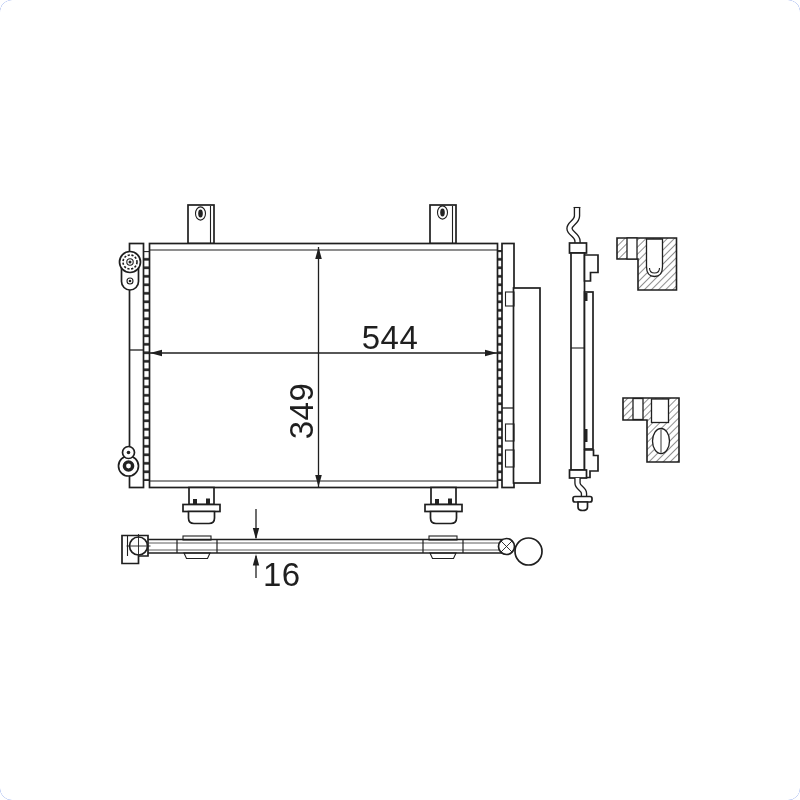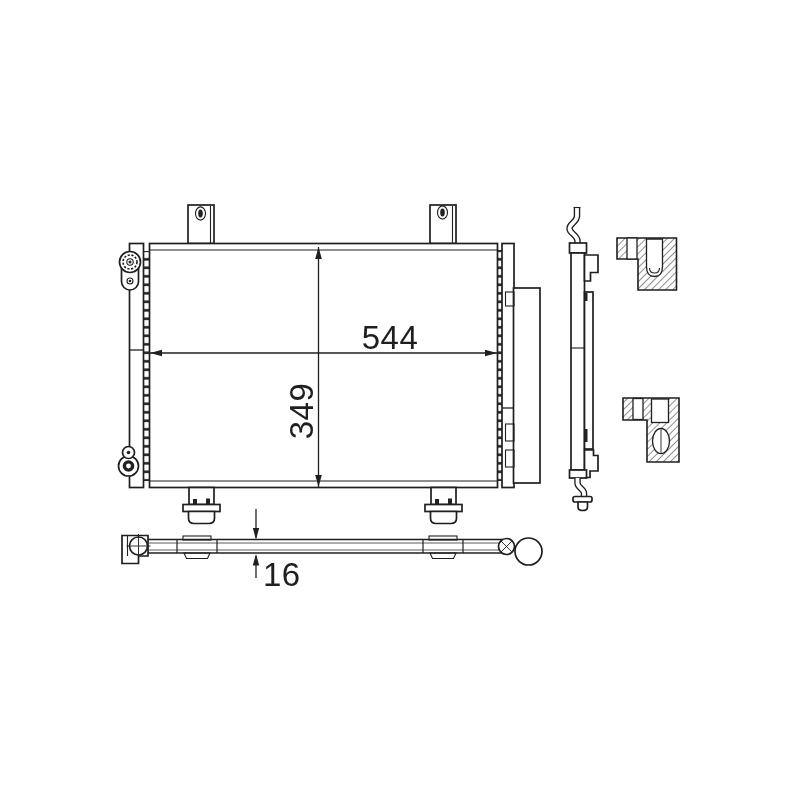--- a/index.html
+++ b/index.html
@@ -1,16 +1,16 @@
 <!DOCTYPE html>
 <html><head>
 <meta charset="utf-8">
 <style>
   html,body{margin:0;padding:0;background:#ffffff;}
-  .stage{width:800px;height:800px;position:relative;background:#1d4ed8;overflow:hidden;}
+  .stage{width:800px;height:800px;position:relative;background:#1d4ed8;overflow:hidden;border-radius:12px;}
   svg{display:block;}
   text{font-family:"Liberation Sans","DejaVu Sans",sans-serif;fill:#1f1f1f;}
   .dim-label{font-size:33px;letter-spacing:0.5px;}
   .outline{fill:#ffffff;stroke:#1f1f1f;stroke-width:1.7;}
   .outline-thin{fill:none;stroke:#1f1f1f;stroke-width:1.1;}
   .solid{fill:#222222;stroke:none;}
   .dimline{stroke:#1f1f1f;stroke-width:1.3;fill:none;}
   .arrow{fill:#1f1f1f;stroke:none;}
   .pipe-outer{fill:none;stroke:#1f1f1f;stroke-width:6.5;}
   .pipe-inner{fill:none;stroke:#ffffff;stroke-width:3.8;}

